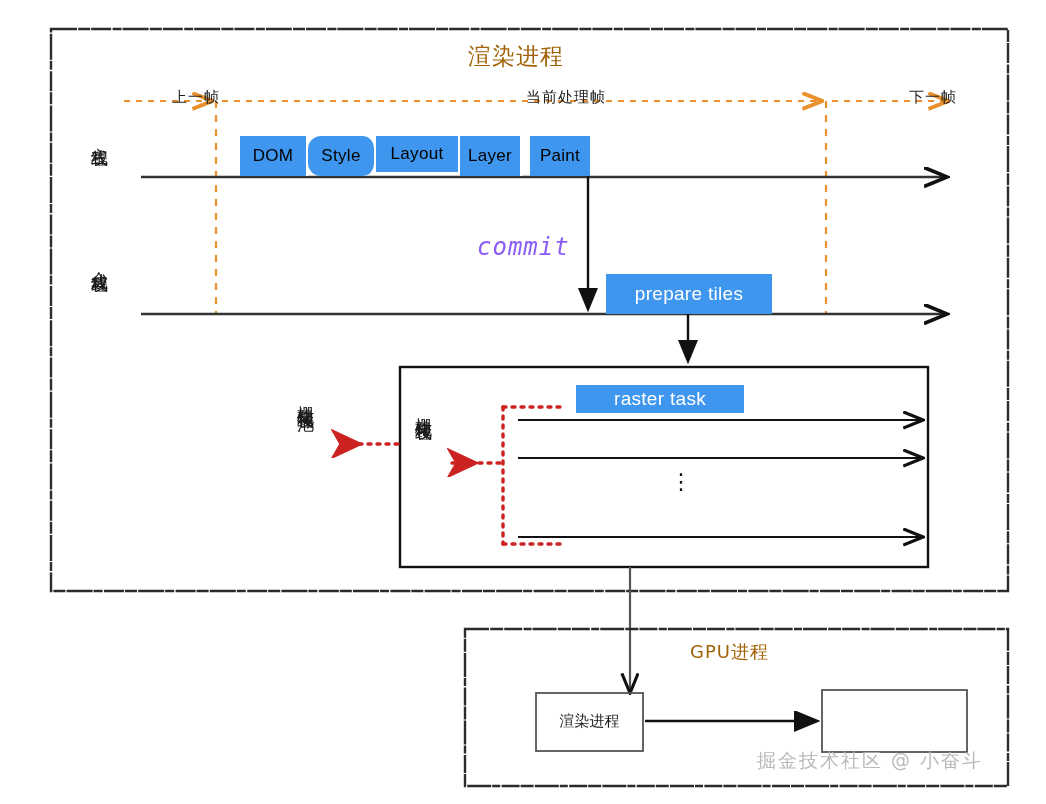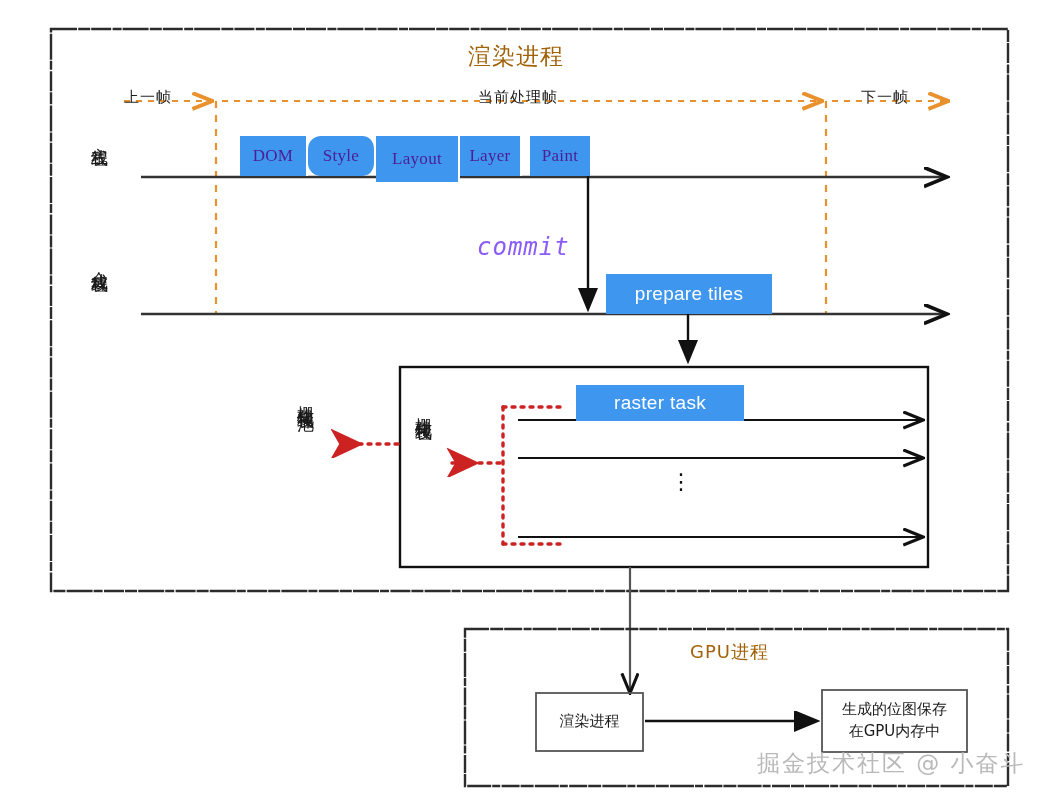--- a/index.html
+++ b/index.html
@@ -23,29 +23,30 @@
   .vlabel{
     writing-mode:vertical-rl;text-orientation:upright;
     font-size:17px;line-height:1.35;letter-spacing:2px;color:#1a1a1a;
     font-family:"DejaVu Sans",sans-serif;
   }
 
   
   .frame-tag{
     font-size:15px;color:#1d1d1d;letter-spacing:1px;
     font-family:"DejaVu Sans",sans-serif;
+    margin-left:48px;
   }
 
   
   .chip{
     position:absolute;
-    background:#3f96ee;color:#4c1d95;
+    background:#3f96ee;color:#000000;
     display:flex;align-items:center;justify-content:center;
     font-size:17px;letter-spacing:.3px;
-    font-family:Liberation Serif, serif;
+    font-family:Liberation Sans, sans-serif;
     box-sizing:border-box;border-right:2px solid #ffffff;
   }
   .chip.last{border-right:none;}
   .chip-wide{
     position:absolute;background:#3f96ee;color:#ffffff;
     display:flex;align-items:center;justify-content:center;
     font-size:19px;letter-spacing:.3px;
     font-family:"Liberation Sans",sans-serif;
     text-align:center;
   }
@@ -56,21 +57,21 @@
     font-style:italic;
   }
 
   .gpu-box-lbl{
     position:absolute;display:flex;align-items:center;justify-content:center;
     text-align:center;font-size:15px;line-height:1.45;color:#1a1a1a;
     font-family:"DejaVu Sans",sans-serif;box-sizing:border-box;
   }
 
   .watermark{
-    position:absolute;font-size:23px;color:#b9b9b9;letter-spacing:2px;
+    position:absolute;font-size:19px;color:#b9b9b9;letter-spacing:2px;
     font-family:"DejaVu Sans",sans-serif;white-space:pre;
   }
   .dots-vert{
     position:absolute;font-size:22px;line-height:7px;color:#111;
     font-family:"DejaVu Sans",sans-serif;text-align:center;
   }
 </style>
 </head>
 <body>
 
@@ -165,37 +166,35 @@
 
   <div class="lbl frame-tag" style="left:124px;top:88px;">上一帧</div>
   <div class="lbl frame-tag" style="left:478px;top:88px;">当前处理帧</div>
   <div class="lbl frame-tag" style="left:861px;top:88px;">下一帧</div>
 
   <div class="lbl vlabel" style="left:88px;top:134px;">主线程</div>
   <div class="lbl vlabel" style="left:88px;top:258px;">合成线程</div>
 
   <div class="chip" style="left:240px;top:136px;width:68px;height:40px;">DOM</div>
   <div class="chip" style="left:308px;top:136px;width:68px;height:40px;border-radius:13px;">Style</div>
-  <div class="chip" style="left:376px;top:136px;width:84px;height:46px;">Layout</div>
+  <div class="chip" style="left:376px;top:136px;width:84px;height:36px;">Layout</div>
   <div class="chip" style="left:460px;top:136px;width:62px;height:40px;">Layer</div>
   <div class="chip last" style="left:530px;top:136px;width:60px;height:40px;">Paint</div>
 
   <div class="lbl commit-lbl" style="left:477px;top:233px;">commit</div>
 
   <div class="chip-wide" style="left:606px;top:274px;width:166px;height:40px;">prepare tiles</div>
 
-  <div class="chip-wide" style="left:576px;top:385px;width:168px;height:36px;">raster task</div>
+  <div class="chip-wide" style="left:576px;top:385px;width:168px;height:28px;">raster task</div>
 
   <div class="lbl vlabel" style="left:294px;top:392px;">栅格化线程池</div>
 
   <div class="lbl vlabel" style="left:412px;top:404px;">栅格化线程</div>
 
   <div class="dots-vert" style="left:670px;top:478px;width:18px;">⋮</div>
 
   <div class="lbl proc-title" style="left:690px;top:640px;font-size:18px;">GPU进程</div>
 
   <div class="gpu-box-lbl" style="left:536px;top:693px;width:107px;height:58px;">渲染进程</div>
-  <div class="gpu-box-lbl" style="left:822px;top:690px;width:145px;height:62px;white-space:pre-line;">生成的位图保存
-在GPU内存中</div>
 
   <div class="watermark" style="left:757px;top:748px;">掘金技术社区 @ 小奋斗</div>
 
 </div>
 
 </body></html>

